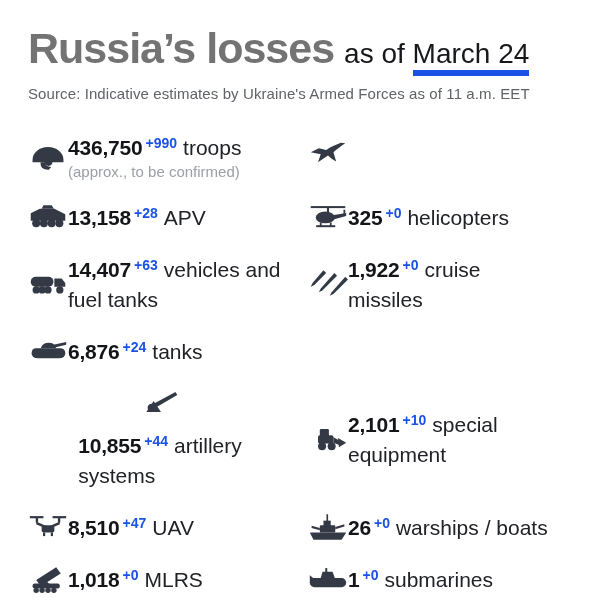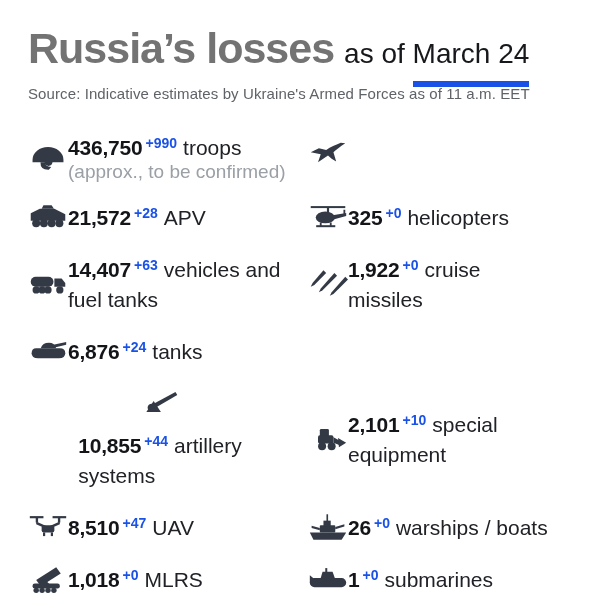--- a/index.html
+++ b/index.html
@@ -11,35 +11,35 @@
   }
   *{margin:0;padding:0;box-sizing:border-box;}
   html,body{width:600px;height:600px;overflow:hidden;background:#ffffff;
     font-family:"Liberation Sans","DejaVu Sans",sans-serif;color:var(--ink);}
   .page{width:600px;height:600px;padding:24px 28px 0 28px;}
 
   
   .title-line{white-space:nowrap;}
   .title-main{font-size:43px;font-weight:700;letter-spacing:-1px;color:#737373;}
   .title-sub{font-size:28px;font-weight:400;margin-left:10px;color:#17181b;}
-  .title-date{border-bottom:6px solid var(--accent);padding-bottom:12px;}
+  .title-date{border-bottom:6px solid var(--accent);padding-bottom:1px;}
   .source{font-size:15px;color:var(--source);margin-top:12px;letter-spacing:.1px;}
 
   
   .stats-grid{display:grid;grid-template-columns:1fr 1fr;column-gap:16px;
     row-gap:17px;margin-top:26px;}
   .stat{display:flex;align-items:center;}
   .stat .icon{flex:0 0 40px;color:var(--icon);margin-top:2px;}
   .stat .icon svg{display:block;width:40px;height:30px;}
   .stat .text{font-size:21px;line-height:30px;color:#202227;}
   .stat .value{font-weight:700;color:#141519;letter-spacing:-.2px;}
   .stat .delta{font-size:14px;font-weight:700;color:var(--accent);
     vertical-align:7px;margin:0 6px 0 3px;letter-spacing:0;}
   .stat .label{white-space:pre-line;}
-  .stat .note{display:block;font-size:19px;line-height:18px;color:var(--muted);}
+  .stat .note{display:block;font-size:15px;line-height:18px;color:var(--muted);}
 </style>
 </head>
 <body>
 
 <div class="page">
 
   <header>
     <h1 class="title-line"><span class="title-main">Russia’s losses</span><span class="title-sub"><span>as of </span><span class="title-date">March 24</span></span></h1>
     <p class="source">Source: Indicative estimates by Ukraine's Armed Forces as of 11 a.m. EET</p>
   </header>
@@ -67,21 +67,21 @@
     <span class="icon">
           <svg viewBox="0 0 44 32" fill="currentColor" xmlns="http://www.w3.org/2000/svg">
             <path d="M3 12 L13 7 L29 7 L41 13 L41 20 L3 20 Z"></path>
             <path d="M17 3 L26 3 L28.5 7 L15 7 Z"></path>
             <circle cx="9" cy="23" r="4.4"></circle>
             <circle cx="17.5" cy="23" r="4.4"></circle>
             <circle cx="26" cy="23" r="4.4"></circle>
             <circle cx="34.5" cy="23" r="4.4"></circle>
           </svg>
         </span>
-    <span class="text"><span class="value">21,572</span><span class="delta">+28</span><span class="label">APV</span></span>
+    <span class="text"><span class="value">13,158</span><span class="delta">+28</span><span class="label">APV</span></span>
   </div>
 
   <div class="stat" style="grid-area: 2 / 2;">
     <span class="icon">
           <svg viewBox="0 0 44 32" fill="currentColor" xmlns="http://www.w3.org/2000/svg">
             <rect x="3" y="4" width="38" height="2.2"></rect>
             <rect x="20.8" y="6" width="2.4" height="4.5"></rect>
             <ellipse cx="19" cy="16.5" rx="10.5" ry="6.5"></ellipse>
             <path d="M27 14 L42 11.5 L42 15 L27 19 Z"></path>
             <rect x="39" y="8" width="2" height="6"></rect>

